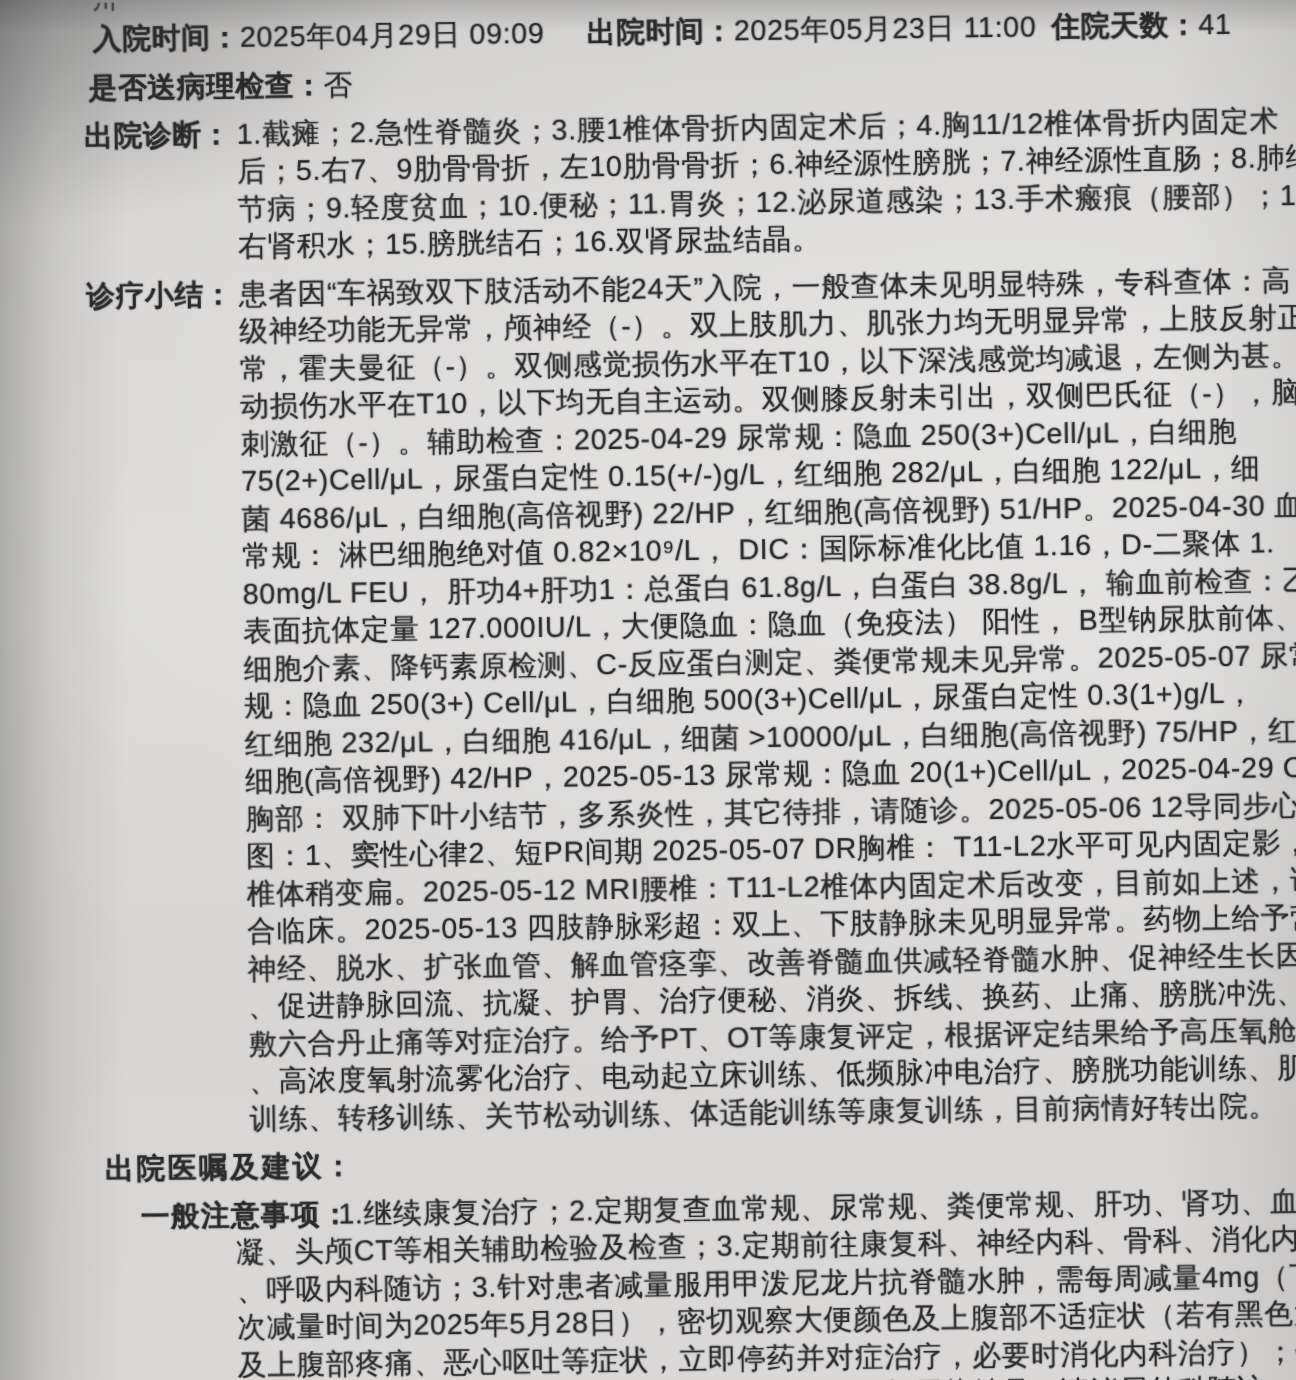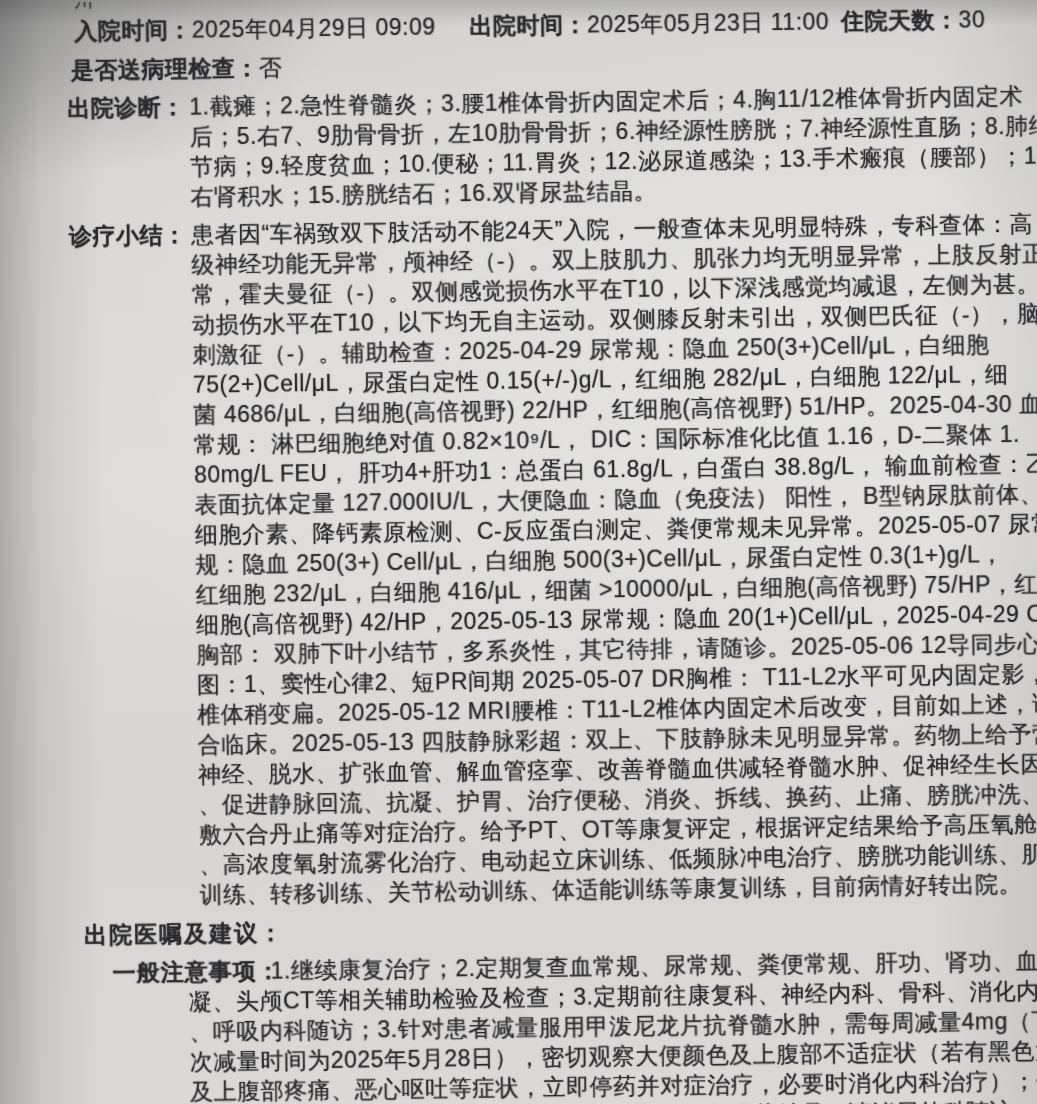--- a/index.html
+++ b/index.html
@@ -71,21 +71,21 @@
 <body>
 
 <div class="photo">
   <div class="content">
 
     <div class="top-artifact">
       <span>卅</span>
     </div>
 
     <div class="row-header">
-      <span class="bold-ish">入院时间：</span><span>2025年04月29日 09:09</span><span class="gap-lg"></span><span class="bold-ish">出院时间：</span><span>2025年05月23日 11:00</span><span class="gap-sm"></span><span class="bold-ish">住院天数：</span><span>30</span>
+      <span class="bold-ish">入院时间：</span><span>2025年04月29日 09:09</span><span class="gap-lg"></span><span class="bold-ish">出院时间：</span><span>2025年05月23日 11:00</span><span class="gap-sm"></span><span class="bold-ish">住院天数：</span><span>41</span>
     </div>
 
     <div class="row-pathology">
       <span class="bold-ish">是否送病理检查：</span><span>否</span>
     </div>
 
     <div class="section">
       <span class="label bold-ish">出院诊断：</span>
       <div class="lines">
           <div class="tline">1.截瘫；2.急性脊髓炎；3.腰1椎体骨折内固定术后；4.胸11/12椎体骨折内固定术</div>

